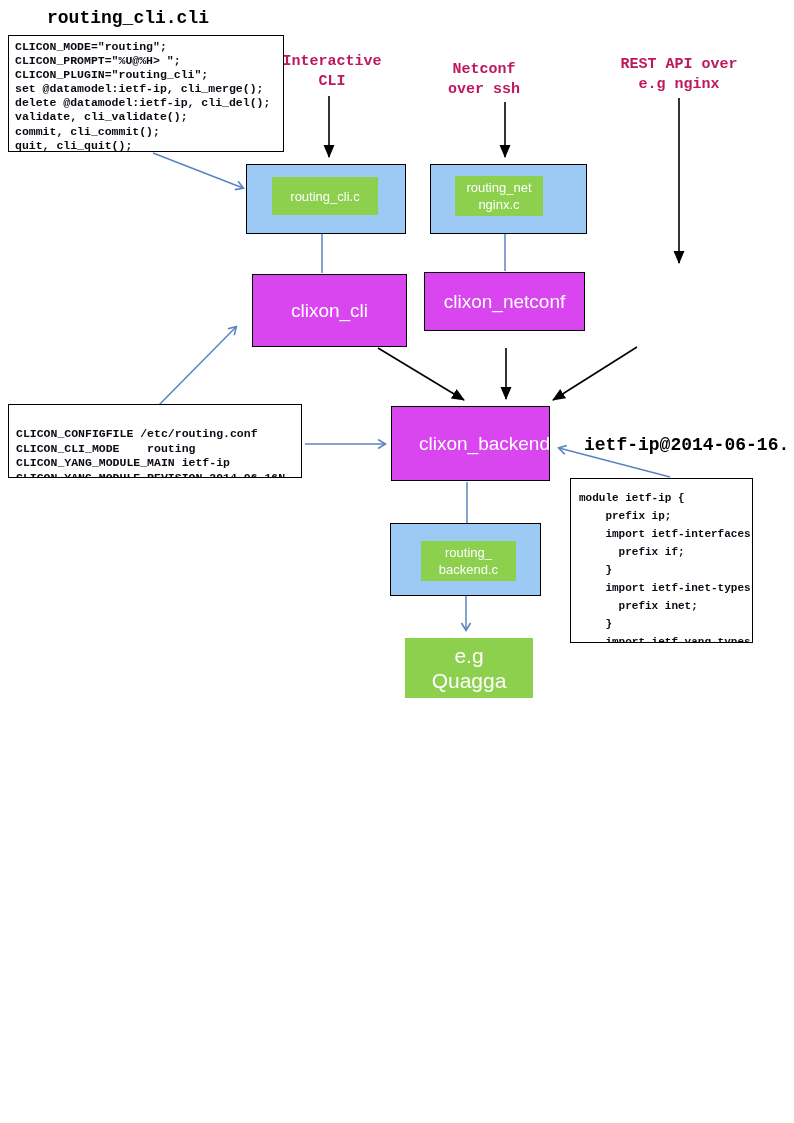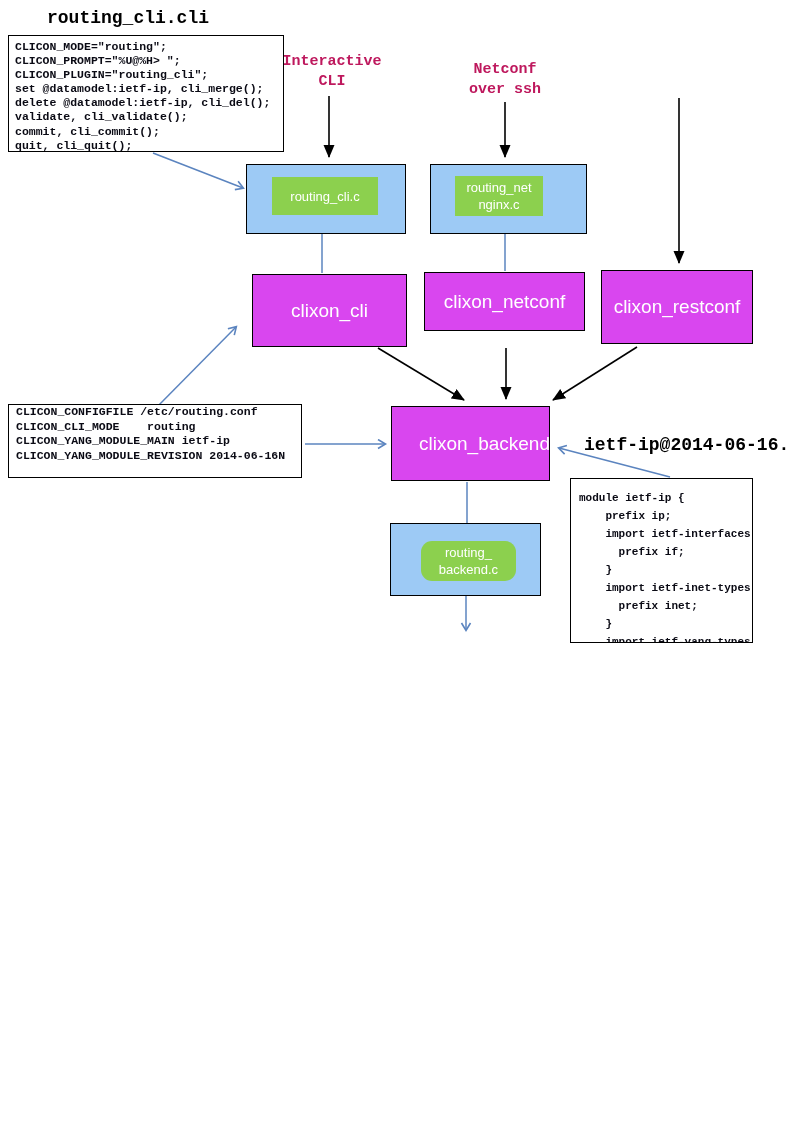--- a/index.html
+++ b/index.html
@@ -16,43 +16,43 @@
     font-family:"Liberation Mono","DejaVu Sans Mono",monospace;
     font-weight:700;color:#be185d;text-align:center;white-space:pre-line;
     font-size:15px;line-height:20px;
   }
   .codebox{
     border:1px solid #000;background:#fff;color:#0a0a14;
     font-family:"Liberation Mono","DejaVu Sans Mono",monospace;
     font-weight:700;white-space:pre;overflow:hidden;
   }
   #codebox-cli{left:8px;top:35px;width:276px;height:117px;padding:4px 6px;font-size:11.5px;line-height:14.1px;}
-  #codebox-conf{left:8px;top:404px;width:294px;height:74px;padding:0 7px;font-size:11.5px;line-height:14.5px;}
+  #codebox-conf{left:8px;top:404px;width:294px;height:74px;padding:22px 7px;font-size:11.5px;line-height:14.5px;}
   #codebox-yang{left:570px;top:478px;width:183px;height:165px;padding:10px 8px;font-size:11px;line-height:18px;}
   .container-box{background:#9dcaf5;border:1.5px solid #000;}
   .plugin-box{
     background:#8cd04e;color:#fff;text-align:center;white-space:pre-line;
     font-size:13px;line-height:17px;display:flex;align-items:center;justify-content:center;
   }
   .daemon-box{
     background:#d946ef;border:1.5px solid #000;color:#fff;text-align:center;
     font-size:19px;display:flex;align-items:center;justify-content:center;white-space:pre-line;
   }
   #title-cli-file{left:11px;top:8px;font-size:18px;margin-left:36px;}
   #title-conf-file{left:10px;top:378px;font-size:15px;margin-top:30px;}
   #title-yang-file{left:584px;top:435px;font-size:18px;}
   #label-interactive{left:270px;top:52px;width:124px;}
-  #label-netconf{left:445px;top:60px;width:120px;}
+  #label-netconf{left:424px;top:60px;width:120px;}
   #label-restapi{left:609px;top:55px;width:140px;}
   #container-cli{left:246px;top:164px;width:160px;height:70px;}
   #container-netconf{left:430px;top:164px;width:157px;height:70px;}
   #container-backend{left:390px;top:523px;width:151px;height:73px;}
   #plugin-cli{left:272px;top:177px;width:106px;height:38px;}
   #plugin-netconf{left:455px;top:176px;width:88px;height:40px;}
-  #plugin-backend{left:421px;top:541px;width:95px;height:40px;border-radius:11px;}
+  #plugin-backend{left:421px;top:541px;width:95px;height:40px;}
   #node-cli{left:252px;top:274px;width:155px;height:73px;}
   #node-netconf{left:424px;top:272px;width:161px;height:59px;}
   #node-restconf{left:601px;top:270px;width:152px;height:74px;}
   #node-backend{left:391px;top:406px;width:159px;height:75px;padding-left:28px;}
   #node-quagga{
     left:405px;top:638px;width:128px;height:60px;background:#8cd04e;color:#fff;
     text-align:center;font-size:21px;line-height:25px;white-space:pre-line;
     display:flex;align-items:center;justify-content:center;
   }
   svg.arrows{position:absolute;left:0;top:0;width:794px;height:1123px;pointer-events:none;}
@@ -90,20 +90,22 @@
   </svg>
 
   <div class="abs mono-title" id="title-cli-file">routing_cli.cli</div>
   <div class="abs mono-title" id="title-conf-file">routing.conf</div>
   <div class="abs mono-title" id="title-yang-file">ietf-ip@2014-06-16.</div>
 
   <div class="abs anno" id="label-interactive">Interactive
 CLI</div>
   <div class="abs anno" id="label-netconf">Netconf
 over ssh</div>
+  <div class="abs anno" id="label-restapi">REST API over
+e.g nginx</div>
 
   <div class="abs codebox" id="codebox-cli">CLICON_MODE="routing";
 CLICON_PROMPT="%U@%H&gt; ";
 CLICON_PLUGIN="routing_cli";
 set @datamodel:ietf-ip, cli_merge();
 delete @datamodel:ietf-ip, cli_del();
 validate, cli_validate();
 commit, cli_commit();
 quit, cli_quit();</div>
   <div class="abs codebox" id="codebox-conf">CLICON_CONFIGFILE /etc/routing.conf
@@ -128,17 +130,18 @@
   <div class="abs container-box" id="container-netconf"></div>
   <div class="abs plugin-box" id="plugin-netconf">routing_net
 nginx.c</div>
 
   <div class="abs container-box" id="container-backend"></div>
   <div class="abs plugin-box" id="plugin-backend">routing_
 backend.c</div>
 
   <div class="abs daemon-box" id="node-cli">clixon_cli</div>
   <div class="abs daemon-box" id="node-netconf">clixon_netconf</div>
-  <div class="abs daemon-box" id="node-restconf">clixon_restconf</div>
   <div class="abs daemon-box" id="node-backend">clixon_backend</div>
 
+  <div class="abs" id="node-quagga">e.g
+Quagga</div>
 
 </div>
 
 </body></html>

